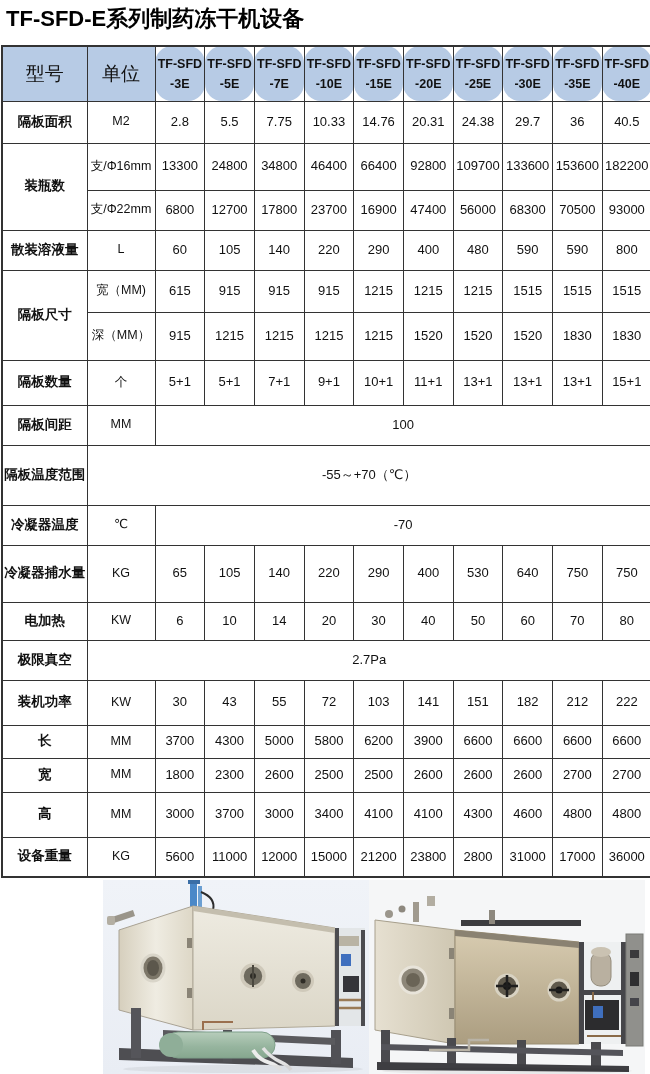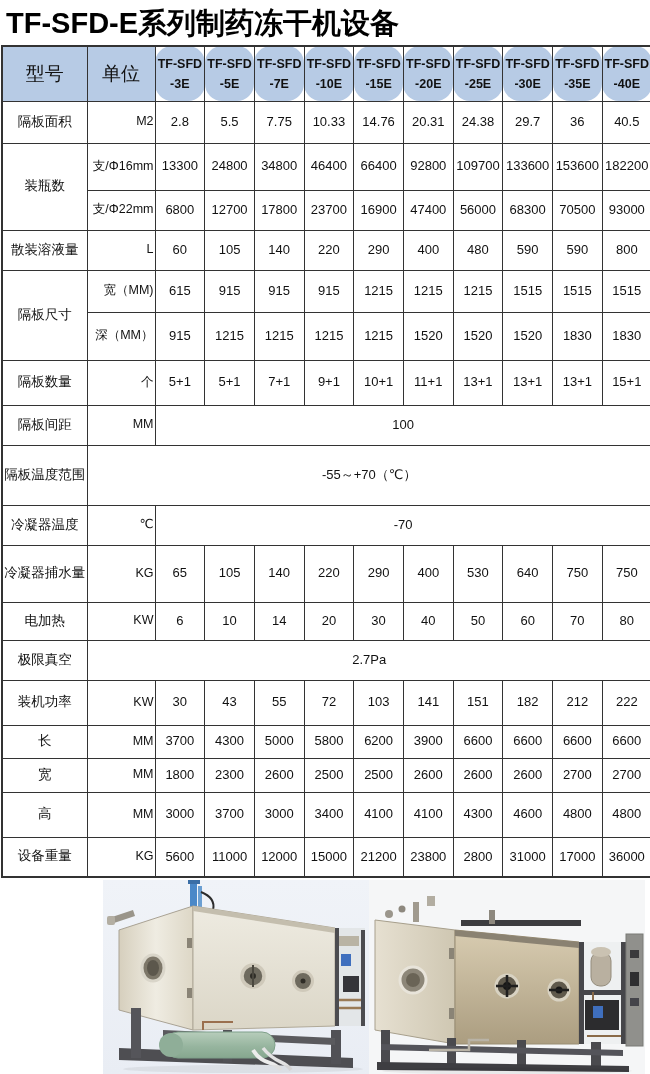--- a/index.html
+++ b/index.html
@@ -3,39 +3,39 @@
 <meta charset="utf-8">
 <style>
   html,body{margin:0;padding:0;}
   body{
     width:650px;height:1074px;position:relative;overflow:hidden;
     background:#ffffff;
     font-family:"Liberation Sans","DejaVu Sans",sans-serif;
   }
   .page-title{
     position:absolute;top:4px;left:6px;margin:0;
-    font-size:29px;font-weight:bold;color:#000;
+    font-size:22px;font-weight:bold;color:#000;
     letter-spacing:0px;white-space:nowrap;
   }
   table.spec{
     position:absolute;top:45px;left:1px;width:648px;
     border-collapse:collapse;table-layout:fixed;
     border:2px solid #333;
   }
   .spec th,.spec td{
     border:1px solid #333;
     text-align:center;vertical-align:middle;
     padding:0 1px;color:#111;font-weight:normal;
     font-size:13px;line-height:1.25;overflow:hidden;
   }
   .spec .head-label,.spec .head-model{background:#b7cbe5;}
   .spec .head-label{font-size:19px;}
   .spec .head-model{font-weight:bold;font-size:12.5px;white-space:pre-line;line-height:1.6;border-radius:17px;}
-  .spec .label{font-size:13.5px;}
-  .spec .unit{font-size:12.5px;text-align:right;}
+  .spec .label{font-size:13.5px;font-weight:bold;}
+  .spec .unit{font-size:12.5px;}
   .spec .value,.spec .merged{font-size:13px;}
   .col-label{width:85px}.col-unit{width:68px}.col-data{width:49.7px}
 
   .photos{position:absolute;top:880px;left:0;width:650px;height:194px;background:#fff;}
   .photo{position:absolute;top:0;height:194px;}
   .photo-left{left:103px;width:266px;background:linear-gradient(180deg,#f0f3f8,#e9edf4);}
   .photo-right{left:369px;width:276px;background:#f5f6f7;}
   .photo svg{display:block;width:100%;height:100%;}
 </style>
 </head>

